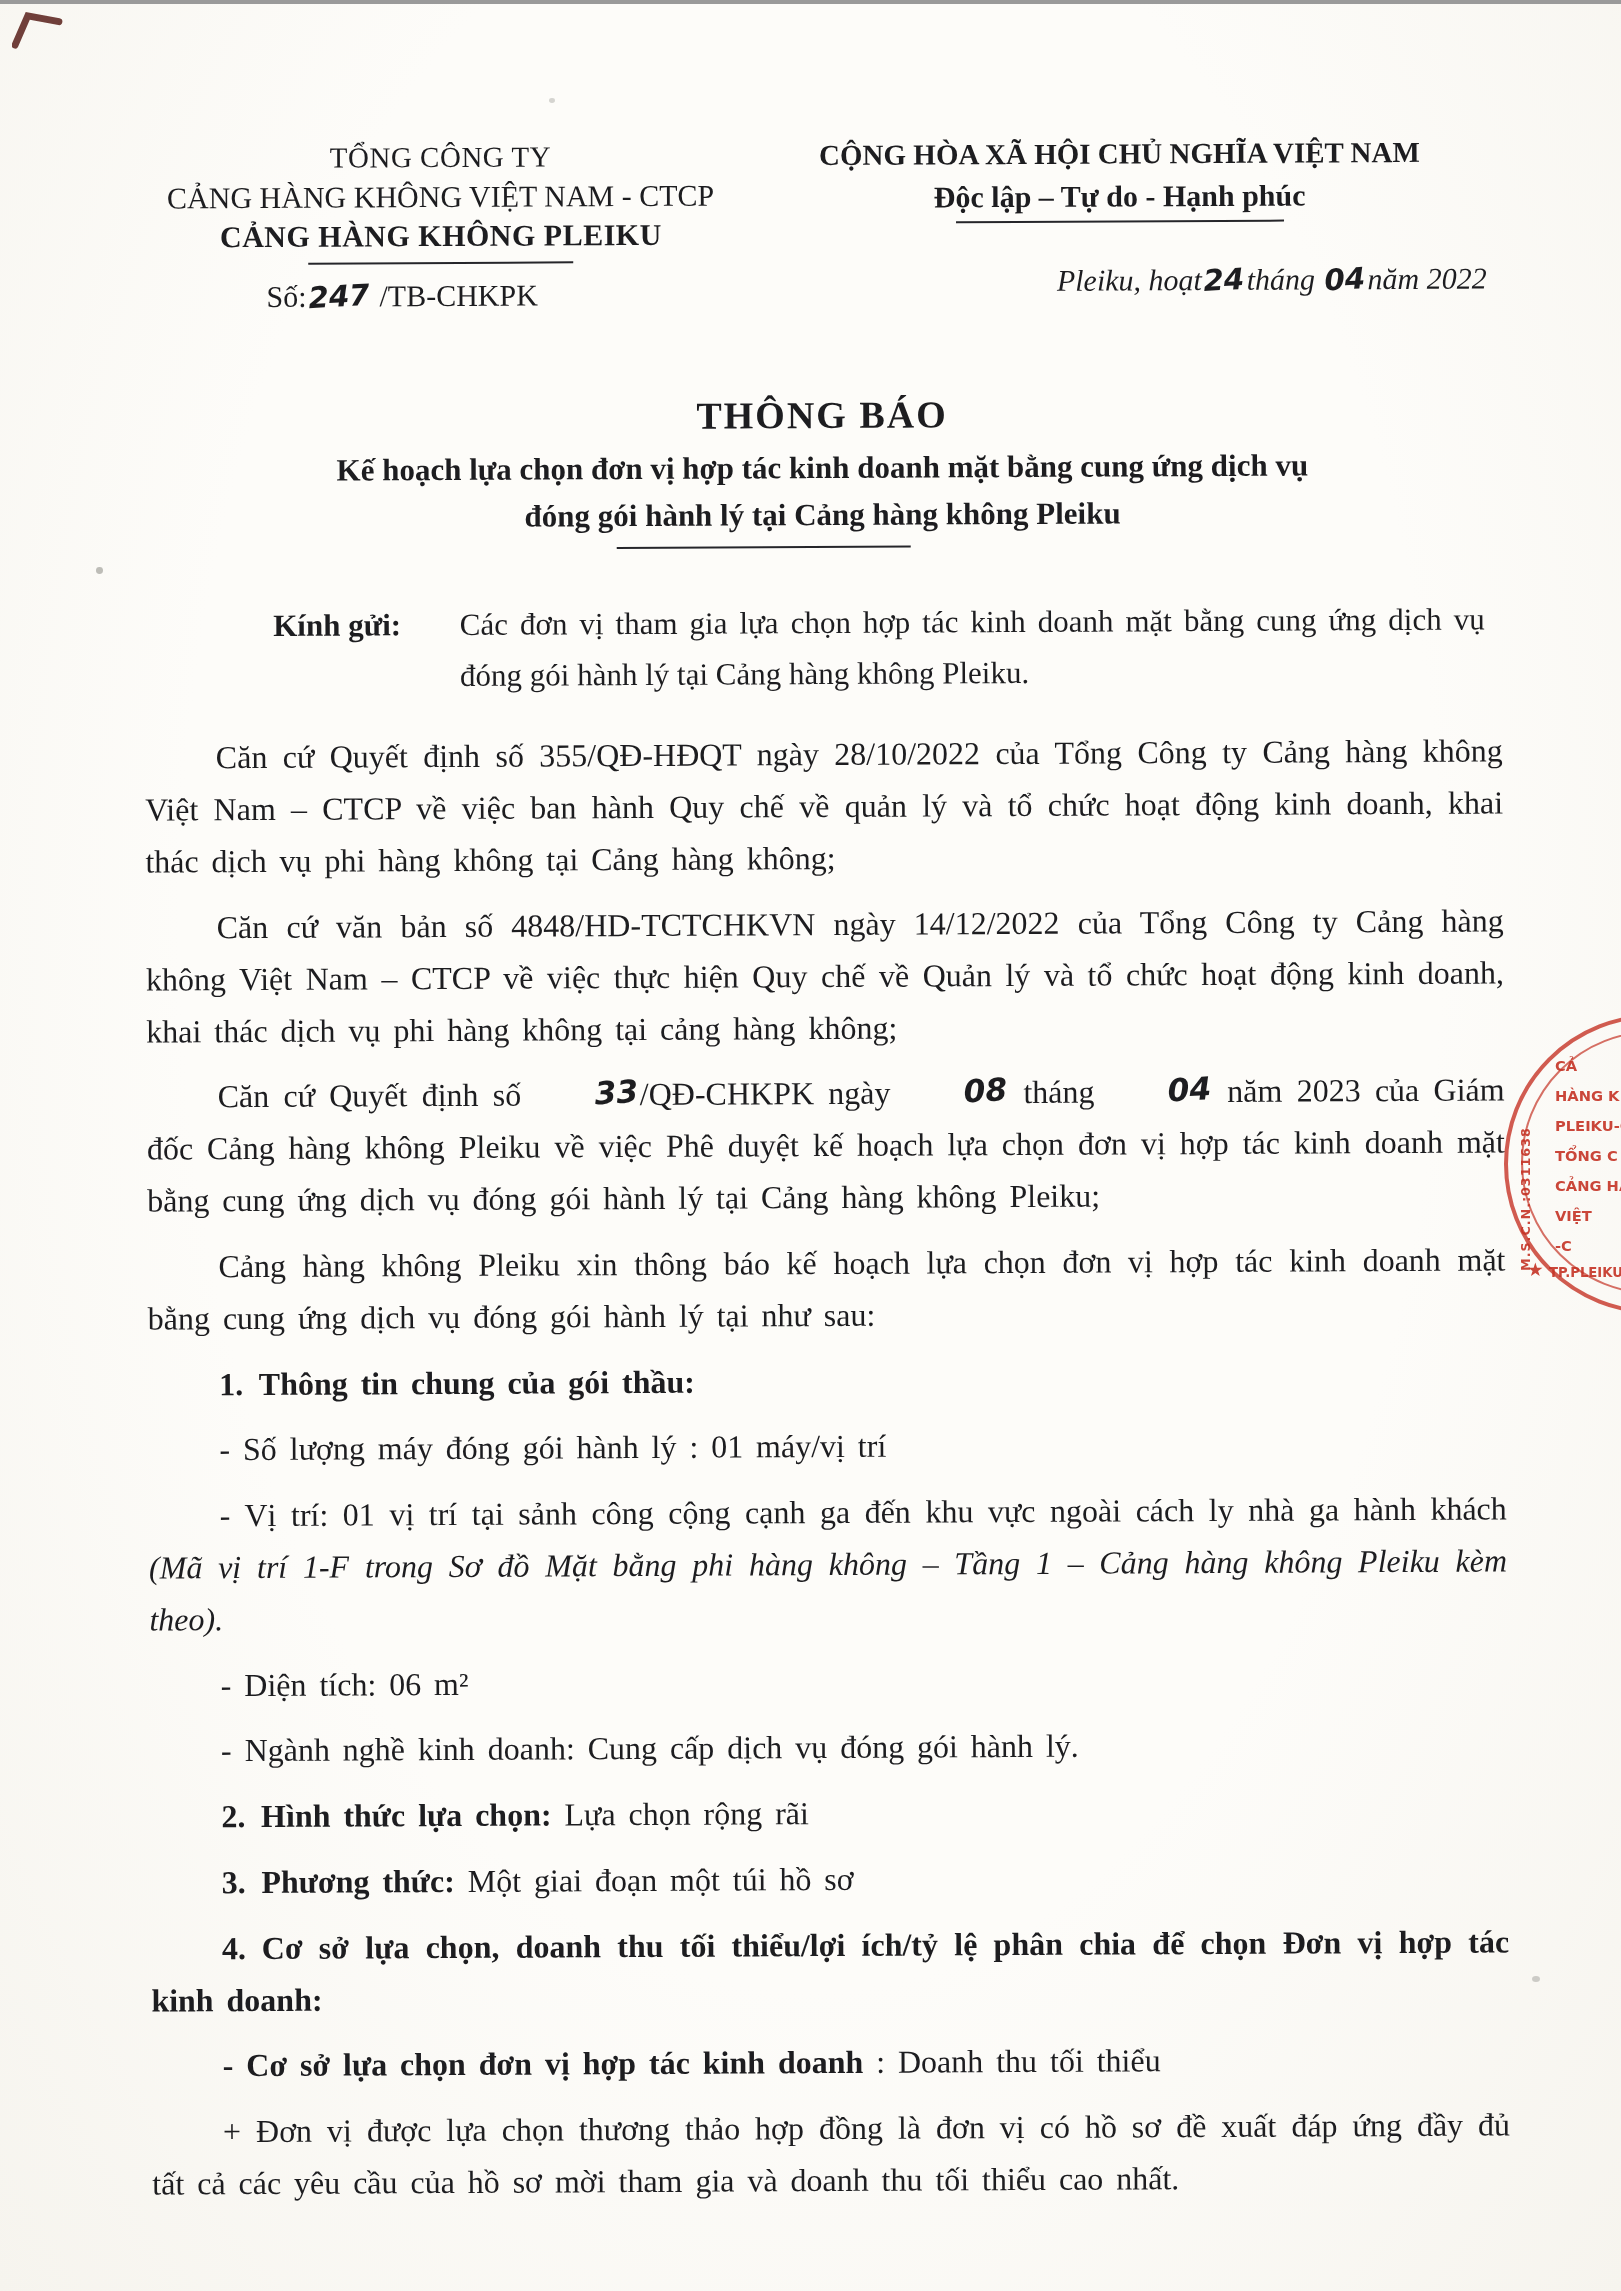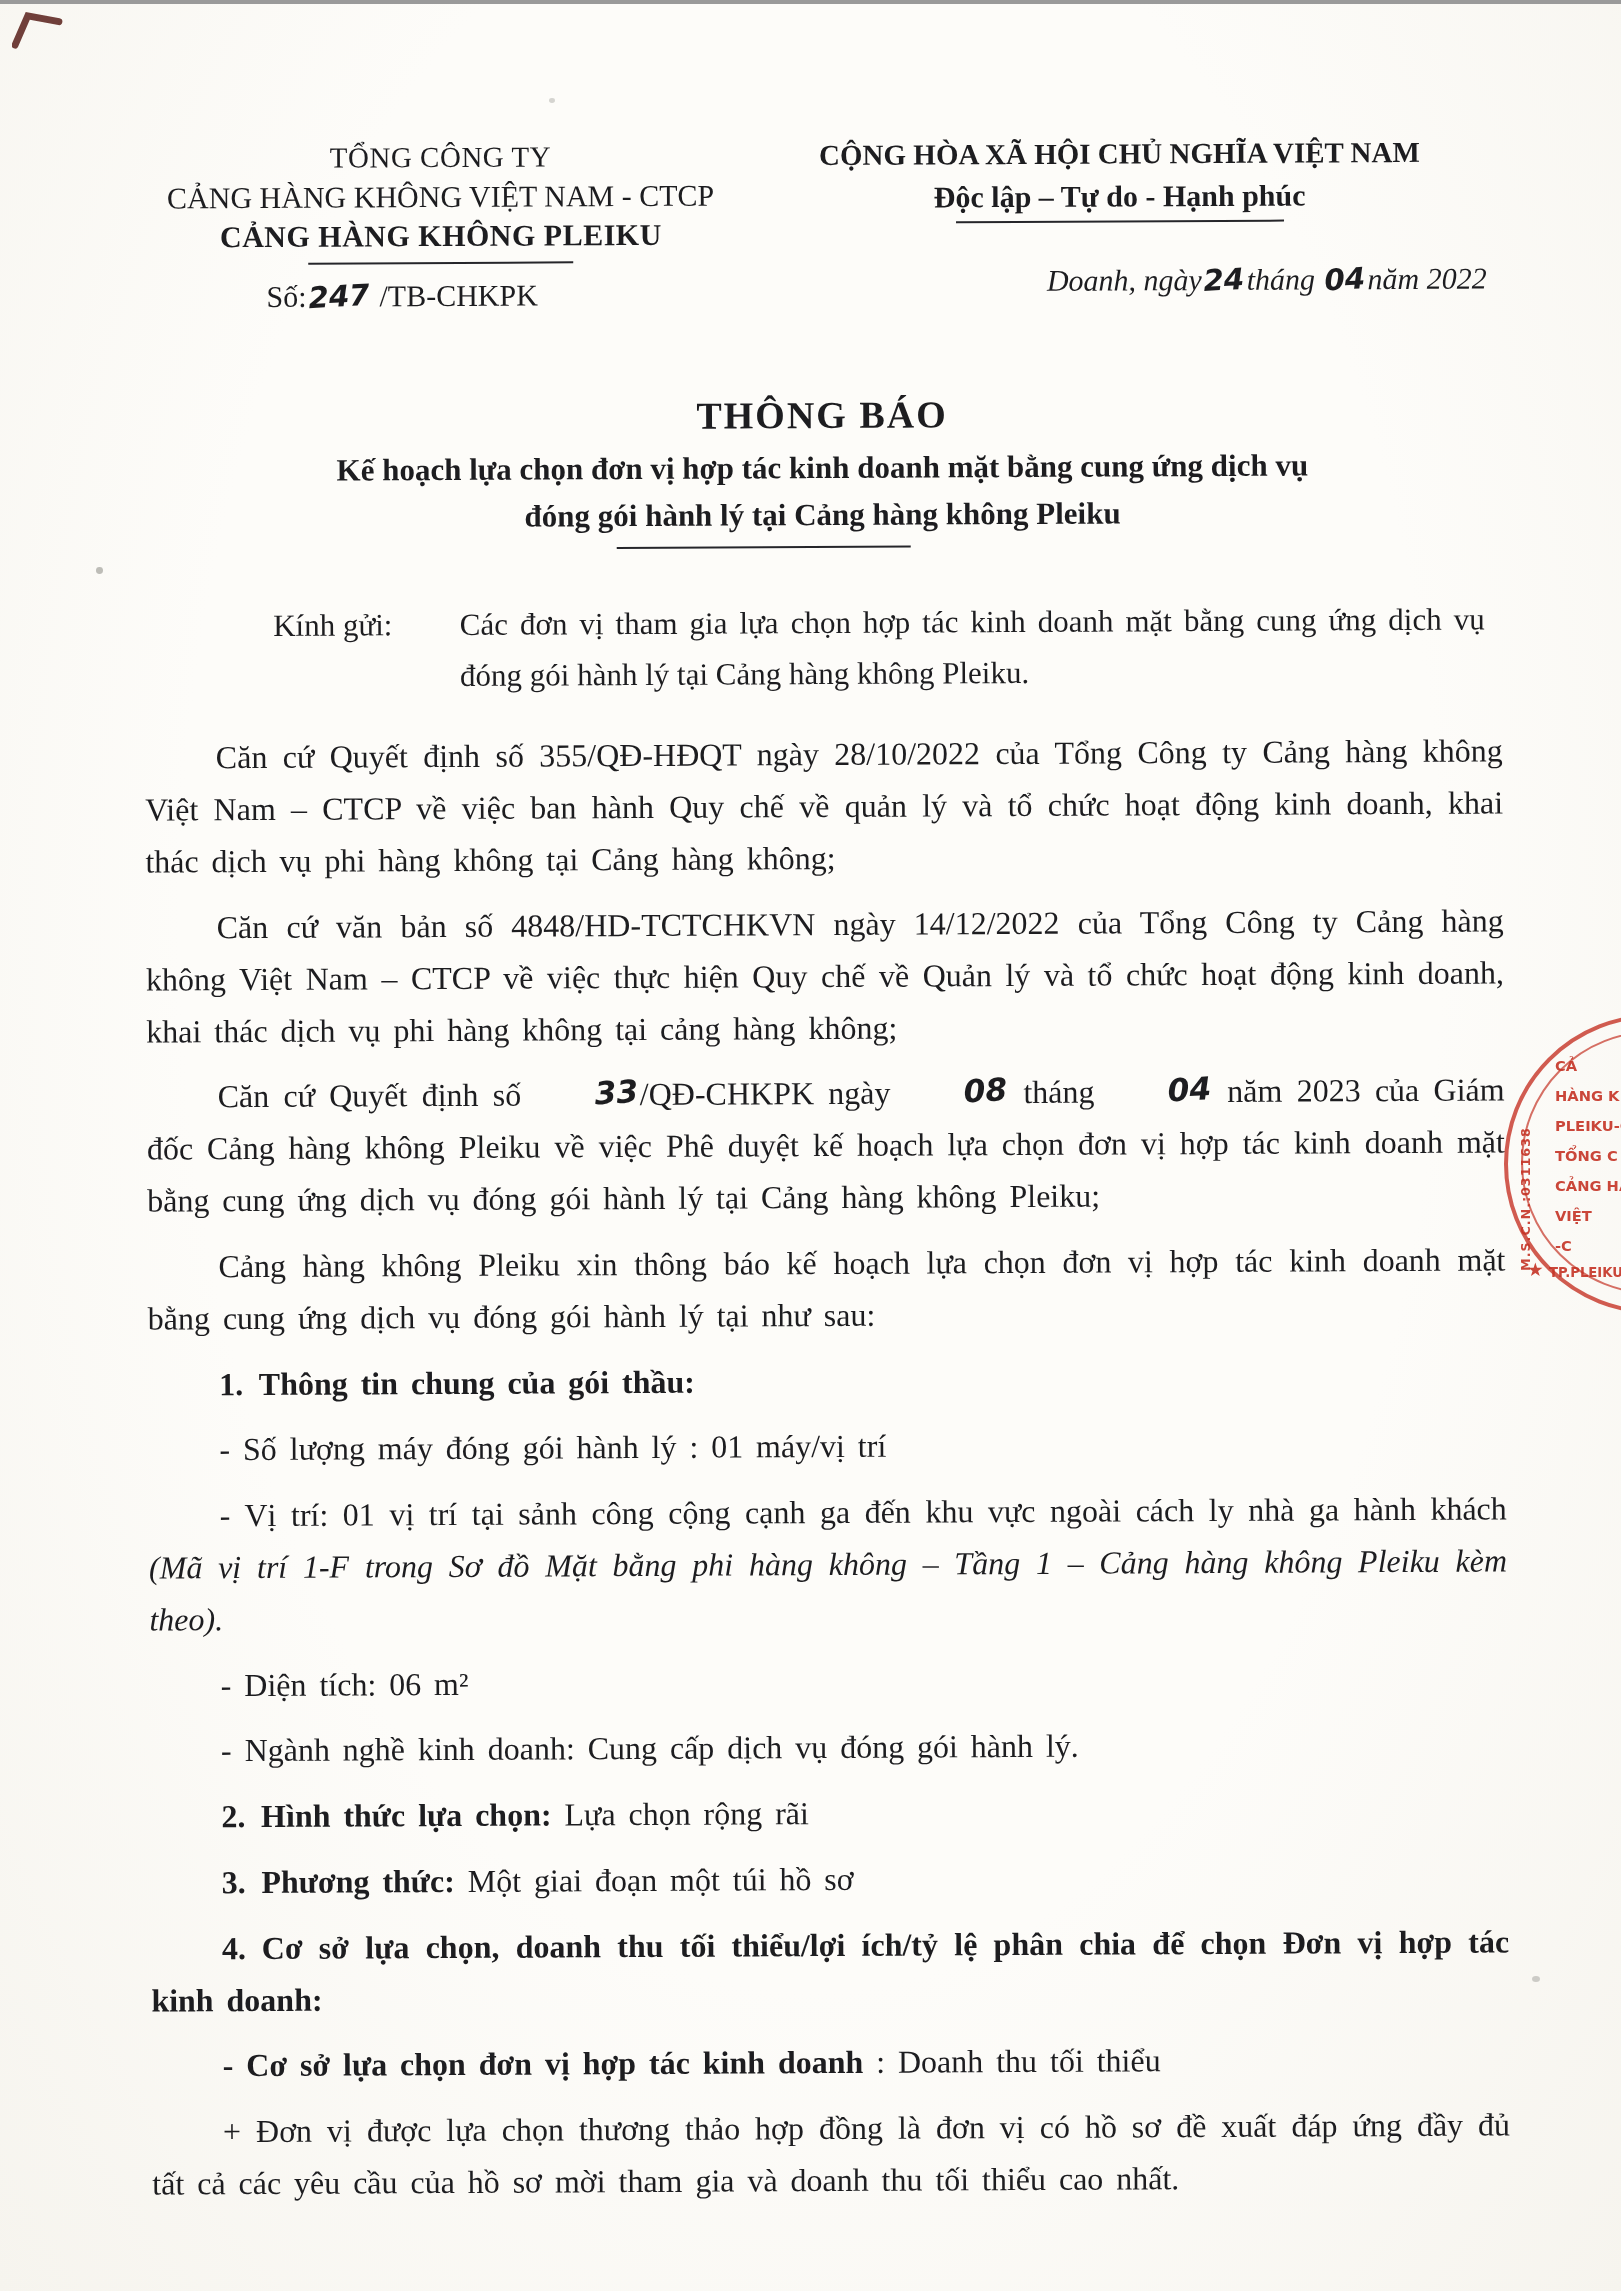--- a/index.html
+++ b/index.html
@@ -27,21 +27,21 @@
   .rule-right{width:328px;border-top:2.9px solid #26262a;margin:6.9px auto 0;}
   .date-line{font-size:30px;font-style:italic;margin-top:41px;text-align:right;padding-right:13.7px;}
   .hand{font-family:"DejaVu Sans",sans-serif;font-style:italic;font-weight:bold;display:inline-block;transform:rotate(-3deg);font-size:.98em;padding:0 2px;}
   
   .title-block{margin-top:82px;text-align:center;}
   .title-main{font-size:38px;font-weight:bold;letter-spacing:2px;line-height:45px;}
   .title-sub{font-size:31px;font-weight:bold;line-height:47px;margin-top:5.9px;}
   .title-rule{width:294px;border-top:2.9px solid #26262a;margin:7.8px auto 0;position:relative;left:-59px;}
   
   .sal{display:flex;margin-top:49px;font-size:31px;line-height:51px;}
-  .sal-label{margin-left:129px;width:165px;flex:none;}
+  .sal-label{margin-left:129px;width:165px;flex:none;font-weight:bold;}
   .sal-text{width:1025px;margin-left:21.6px;text-align:justify;}
   
   .para{font-size:32px;line-height:52px;text-align:justify;text-indent:71px;margin:13.7px 0 0;word-spacing:4.9px;}
   .para.first{margin-top:29px;}
   .sec{font-weight:bold;}
   .sec-num{margin-right:15.7px;}
   .note-italic{font-style:italic;}
   
   .corner-mark{position:absolute;left:11.8px;top:5.9px;opacity:.85;}
   .speck{position:absolute;background:#8a8a84;border-radius:50%;opacity:.55;}
@@ -78,21 +78,21 @@
         <div class="hl1">TỔNG CÔNG TY</div>
         <div class="hl2">CẢNG HÀNG KHÔNG VIỆT NAM - CTCP</div>
         <div class="hl3">CẢNG HÀNG KHÔNG PLEIKU</div>
         <div class="rule-left"></div>
         <div class="doc-no"><span>Số:</span><span class="hand">247</span><span> /TB-CHKPK</span></div>
       </div>
       <div class="hdr-right">
         <div class="hr1">CỘNG HÒA XÃ HỘI CHỦ NGHĨA VIỆT NAM</div>
         <div class="hr2">Độc lập – Tự do - Hạnh phúc</div>
         <div class="rule-right"></div>
-        <div class="date-line"><span>Doanh, ngày</span><span class="hand">24</span><span>tháng </span><span class="hand">04</span><span>năm 2022</span></div>
+        <div class="date-line"><span>Pleiku, hoạt</span><span class="hand">24</span><span>tháng </span><span class="hand">04</span><span>năm 2022</span></div>
       </div>
     </div>
 
     <div class="title-block">
       <div class="title-main">THÔNG BÁO</div>
       <div class="title-sub">Kế hoạch lựa chọn đơn vị hợp tác kinh doanh mặt bằng cung ứng dịch vụ</div>
       <div class="title-sub" style="margin-top:0;">đóng gói hành lý tại Cảng hàng không Pleiku</div>
       <div class="title-rule"></div>
     </div>
 

